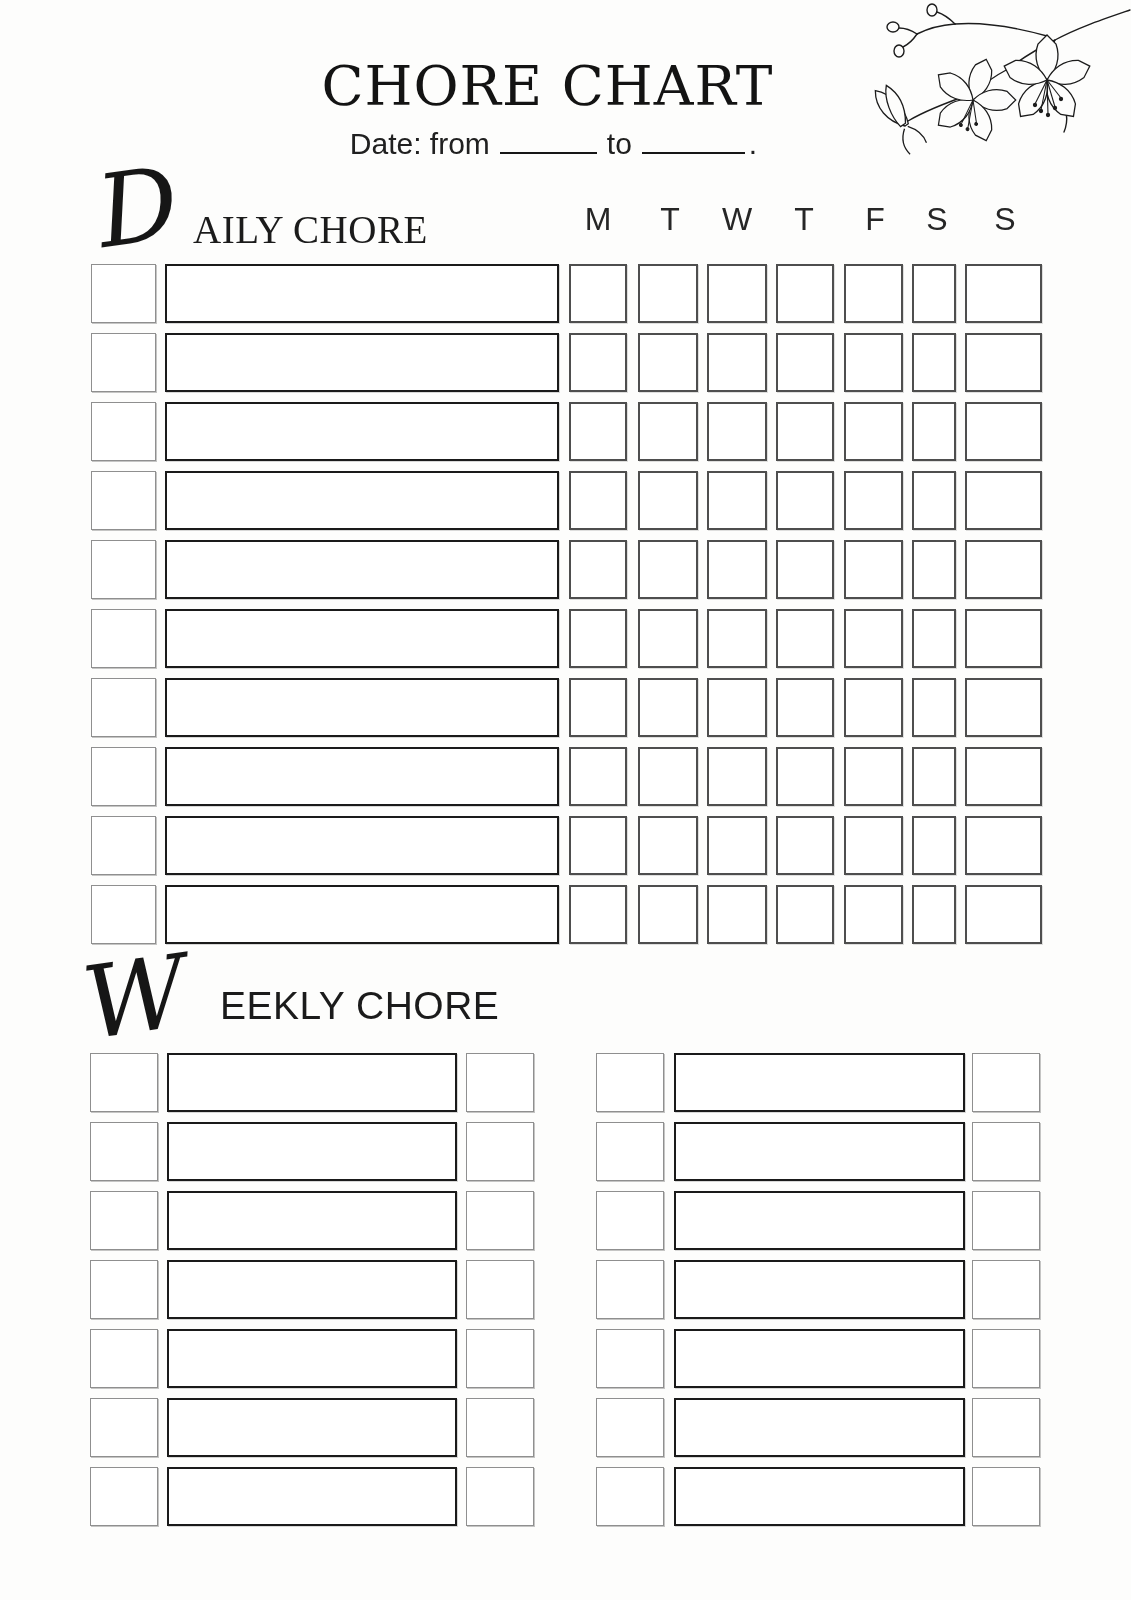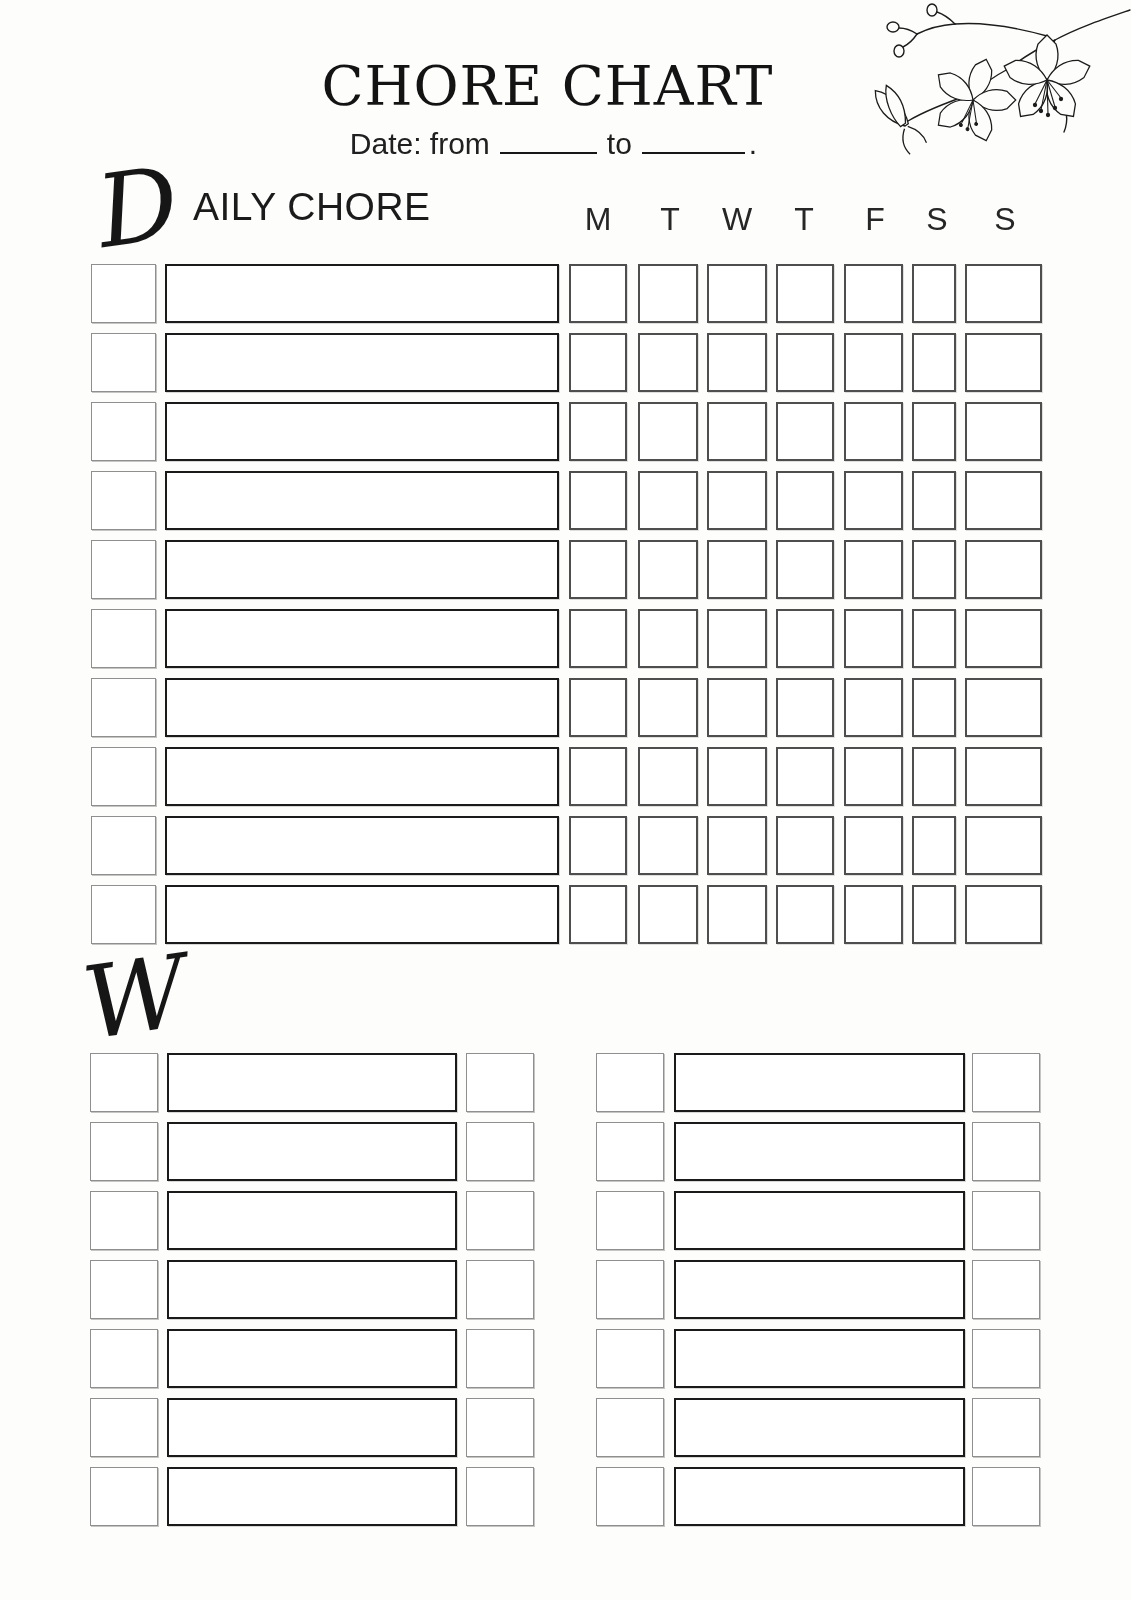--- a/index.html
+++ b/index.html
@@ -30,21 +30,21 @@
   .script-initial{
     position:absolute;
     font-family:"DejaVu Serif","Liberation Serif",serif;
     font-style:italic;font-weight:400;font-size:100px;line-height:1;
     color:#161616;transform:rotate(-8deg);
   }
   .section-word{
     position:absolute;font-size:39px;letter-spacing:0.5px;color:#1b1b1b;line-height:1;
   }
   #daily-initial{left:98px;top:158px;}
-  #daily-word{left:193px;top:187px;}
+  #daily-word{left:193px;top:210px;font-family:Liberation Serif, serif;}
   #weekly-initial{left:84px;top:948px;}
   #weekly-word{left:220px;top:986px;}
   
   .day-letter{
     position:absolute;top:203px;width:36px;text-align:center;
     font-size:32px;font-weight:400;color:#262626;line-height:1;
   }
   
   .row{position:absolute;left:0;width:100%;height:59px;}
   .cb{
@@ -261,20 +261,21 @@
         <div class="day-box" style="left: 638px; width: 56px;"></div>
         <div class="day-box" style="left: 707px; width: 56px;"></div>
         <div class="day-box" style="left: 776px; width: 54px;"></div>
         <div class="day-box" style="left: 844px; width: 55px;"></div>
         <div class="day-box" style="left: 912px; width: 40px;"></div>
         <div class="day-box" style="left: 965px; width: 73px;"></div>
       </div>
     </div>
 
   <div class="script-initial" id="weekly-initial">W</div>
+  <div class="section-word" id="weekly-word">EEKLY CHORE</div>
 
   <div id="weekly-grid">
       <div class="row" style="top: 1053px;">
         <div class="cb" style="left: 90px; width: 66px;"></div>
         <div class="chore-rect" style="left: 167px; width: 286px;"></div>
         <div class="cb" style="left: 466px; width: 66px;"></div>
       </div>
       <div class="row" style="top: 1122px;">
         <div class="cb" style="left: 90px; width: 66px;"></div>
         <div class="chore-rect" style="left: 167px; width: 286px;"></div>

